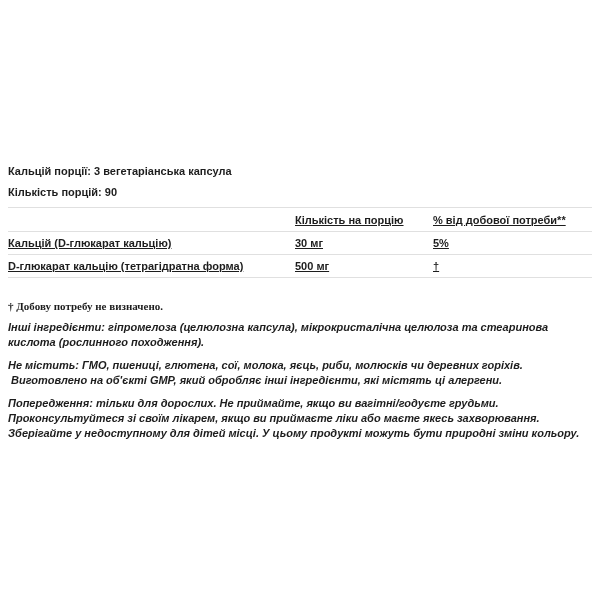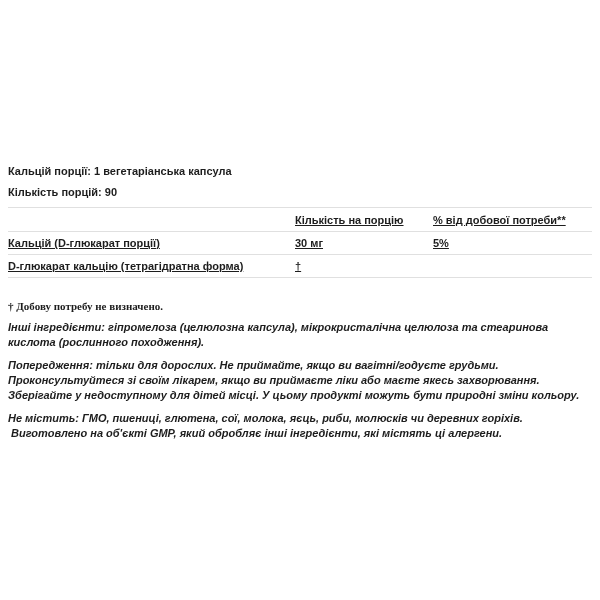--- a/index.html
+++ b/index.html
@@ -43,46 +43,47 @@
     line-height: 15px;
   }
 </style>
 </head>
 <body>
 
 <div class="sheet">
 
   <div class="abs serving-line">
     <span>Кальцій порції:</span>
-    <span>1 вегетаріанська капсула</span>
+    <span>3 вегетаріанська капсула</span>
   </div>
 
   <div class="abs servings-line">
     <span>Кількість порцій:</span>
     <span>90</span>
   </div>
 
   <div class="abs facts-table">
     <div class="t-row t-head">
       <div class="t-cell"></div>
       <div class="t-cell">Кількість на порцію</div>
       <div class="t-cell">% від добової потреби**</div>
     </div>
     <div class="t-row t-data">
-      <div class="t-cell">Кальцій (D-глюкарат порції)</div>
+      <div class="t-cell">Кальцій (D-глюкарат кальцію)</div>
       <div class="t-cell">30 мг</div>
       <div class="t-cell">5%</div>
     </div>
     <div class="t-row t-data t-last">
       <div class="t-cell">D-глюкарат кальцію (тетрагідратна форма)</div>
+      <div class="t-cell">500 мг</div>
       <div class="t-cell">†</div>
     </div>
   </div>
 
   <div class="abs footnote">† Добову потребу не визначено.</div>
 
   <div class="abs sections">
     <p class="section-para"><span>Інші інгредієнти:</span> <span>гіпромелоза (целюлозна капсула), мікрокристалічна целюлоза та стеаринова кислота (рослинного походження).</span></p>
+    <p class="section-para"><span>Не містить:</span> <span>ГМО, пшениці, глютена, сої, молока, яєць, риби, молюсків чи деревних горіхів. &nbsp;Виготовлено на об'єкті GMP, який обробляє інші інгредієнти, які містять ці алергени.</span></p>
     <p class="section-para"><span>Попередження:</span> <span>тільки для дорослих. Не приймайте, якщо ви вагітні/годуєте грудьми. Проконсультуйтеся зі своїм лікарем, якщо ви приймаєте ліки або маєте якесь захворювання. Зберігайте у недоступному для дітей місці. У цьому продукті можуть бути природні зміни кольору.</span></p>
-    <p class="section-para"><span>Не містить:</span> <span>ГМО, пшениці, глютена, сої, молока, яєць, риби, молюсків чи деревних горіхів. &nbsp;Виготовлено на об'єкті GMP, який обробляє інші інгредієнти, які містять ці алергени.</span></p>
   </div>
 
 </div>
 
 </body></html>

